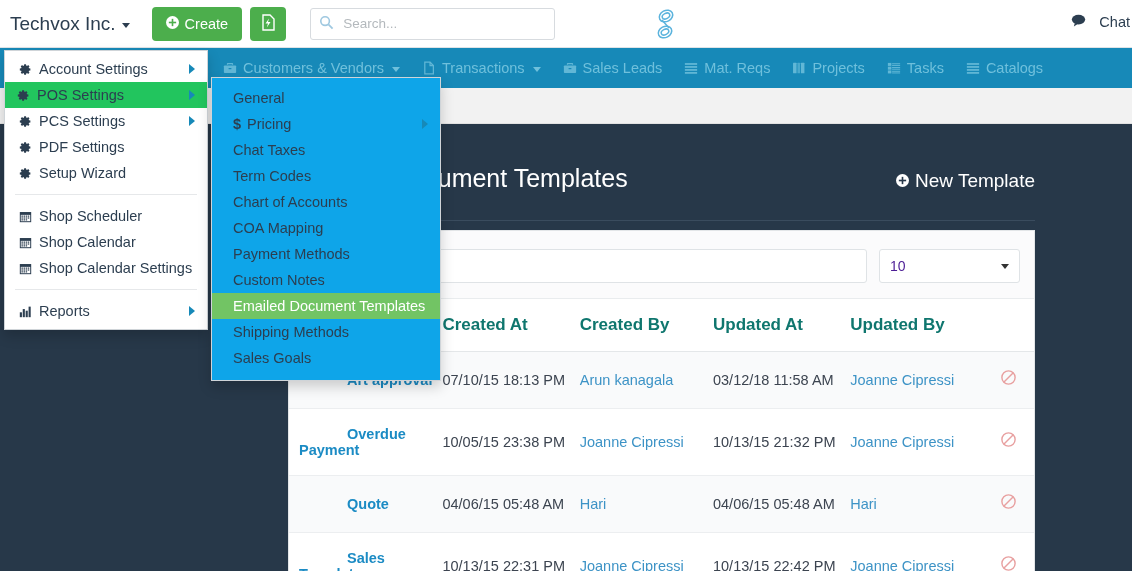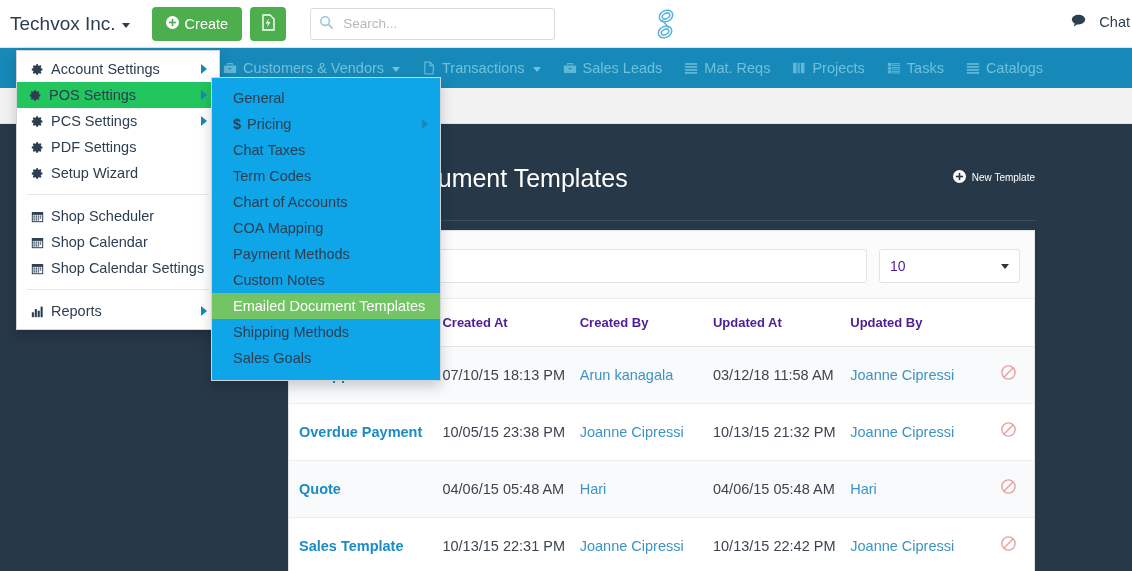--- a/index.html
+++ b/index.html
@@ -84,21 +84,21 @@
   .page-header {
     position: absolute; top: 124px; left: 0; width: 1132px; height: 97px;
     background: #273849;
   }
   .page-title {
     position: absolute; left: 296px; top: 40px;
     color: #ffffff; font-size: 25px; font-weight: 400; white-space: nowrap;
   }
   .new-template-btn {
     position: absolute; right: 97px; top: 46px;
-    color: #ffffff; font-size: 10px;
+    color: #ffffff; font-size: 19px;
     display: flex; align-items: center; gap: 6px; cursor: pointer;
   }
   .header-rule {
     position: absolute; left: 288px; right: 97px; bottom: 0;
     height: 1px; background: #3a4c5e;
   }
 
   
   .card {
     position: absolute; left: 288px; top: 230px; width: 747px;
@@ -121,41 +121,41 @@
     padding: 0 10px; font-size: 14px; color: #4c1d95; cursor: pointer;
   }
   .page-size .sel-caret {
     position: absolute; right: 10px; width: 0; height: 0;
     border-left: 4px solid transparent; border-right: 4px solid transparent;
     border-top: 5px solid #333;
   }
 
   table.tmpl { width: 100%; border-collapse: collapse; }
   table.tmpl th {
-    text-align: left; font-size: 13px; color: #4c1d95; font-weight: bold;
+    text-align: left; font-size: 17px; color: #0f766e; font-weight: bold;
     padding: 16px 0 16px 0; border-bottom: 1px solid #e4e7e9;
     background: #ffffff;
   }
   table.tmpl td {
     font-size: 14.5px; color: #3c4450; padding: 17px 0;
     border-bottom: 1px solid #eceef0; vertical-align: middle;
   }
   table.tmpl tbody tr:nth-child(odd)  { background: #f9fafb; }
   table.tmpl tbody tr:nth-child(even) { background: #ffffff; }
   .c-name { padding-left: 10px !important; width: 152px; }
-  .c-name a { color: #1b8bc4; font-weight: bold; text-decoration: none; cursor: pointer; }
+  .c-name a { color: #1b8bc4; font-weight: bold; text-decoration: none; cursor: pointer; margin-left: 48px; }
   .c-date { width: 136px; }
   .c-by   { width: 132px; }
   .c-by a { color: #3d93c6; text-decoration: none; cursor: pointer; }
   .c-act  { width: 50px; text-align: center; }
   .ban-icon { color: #e8a0a0; font-size: 17px; cursor: pointer; display: inline-block; }
 
   
   .menu1 {
-    position: absolute; left: 16px; top: 50px; width: 204px;
+    position: absolute; left: 4px; top: 50px; width: 204px;
     background: #ffffff; border: 1px solid #cfd4d8;
     box-shadow: 0 6px 12px rgba(0,0,0,.18); z-index: 40;
     padding: 5px 0;
   }
   .menu-item {
     display: flex; align-items: center; height: 26px;
     padding: 0 10px 0 14px; font-size: 14.5px; color: #2c3e50;
     cursor: pointer; position: relative; white-space: nowrap;
   }
   .menu-item .mi-ic { width: 20px; display: inline-flex; align-items: center; }

